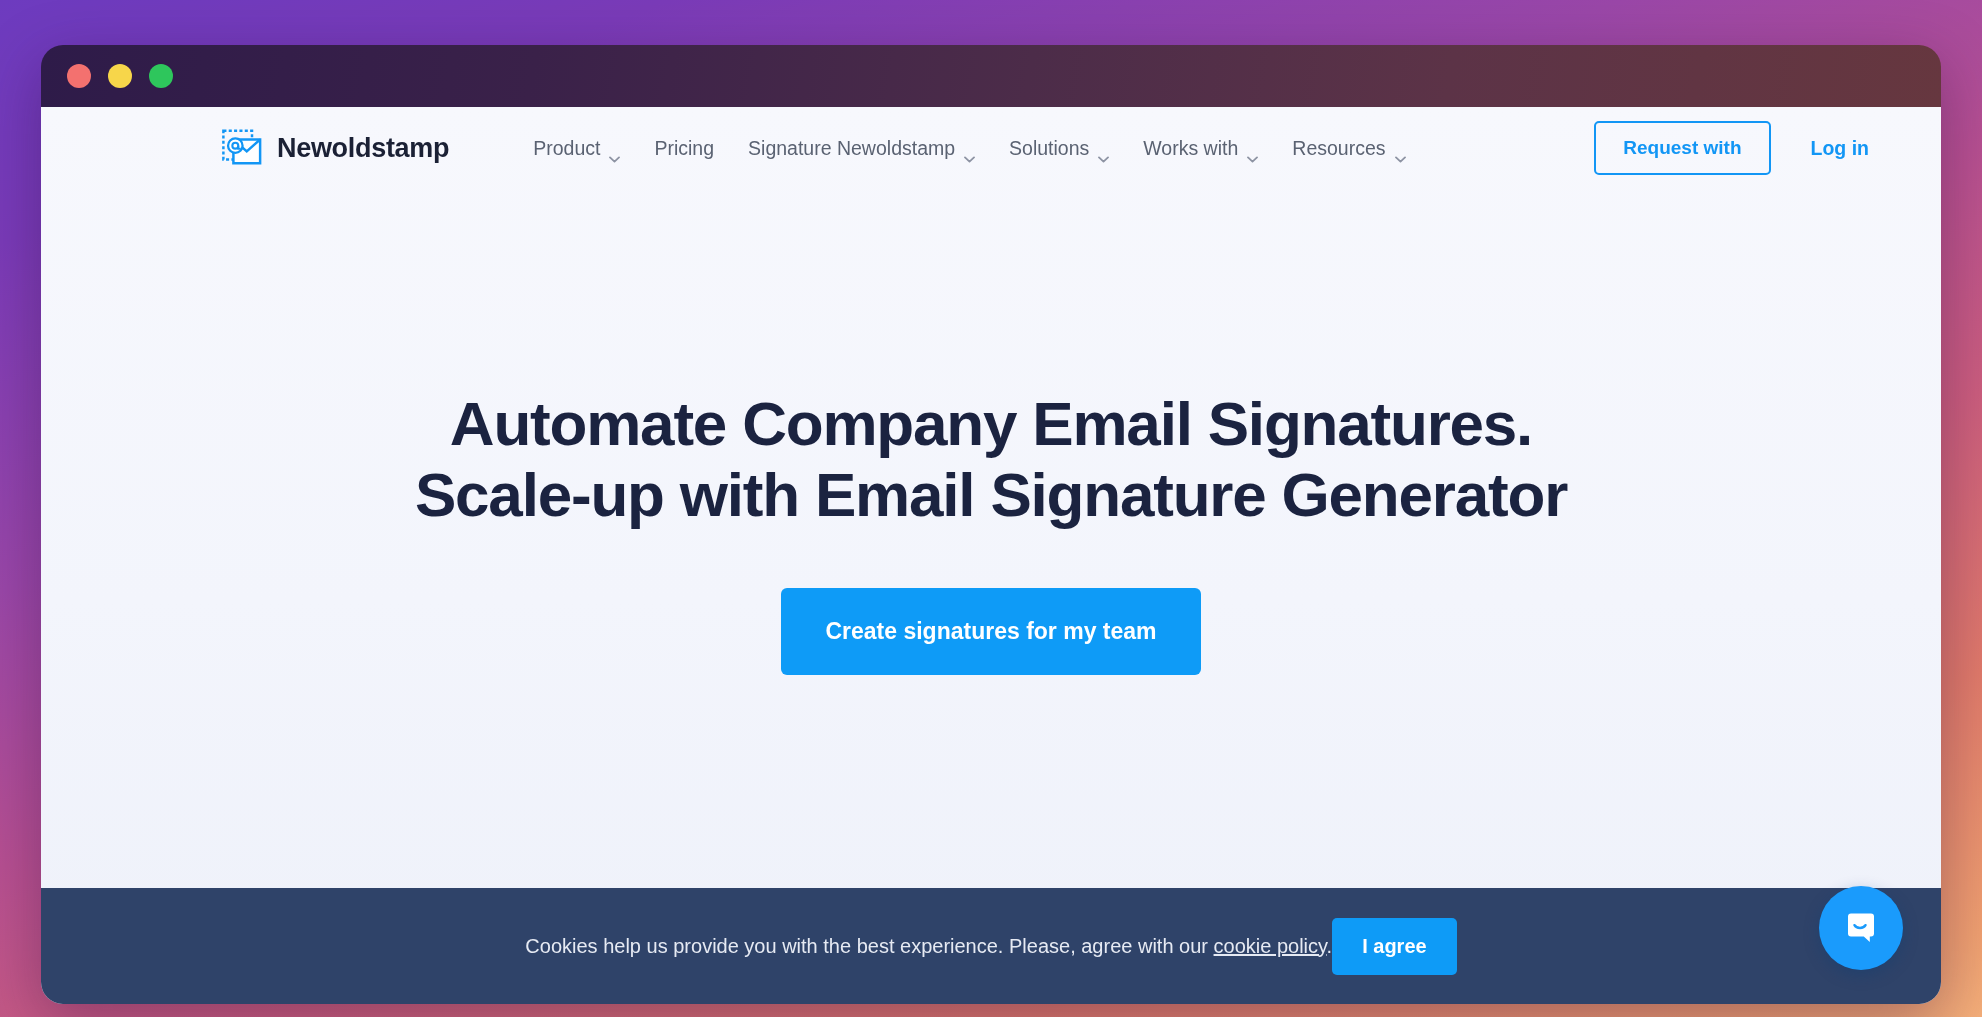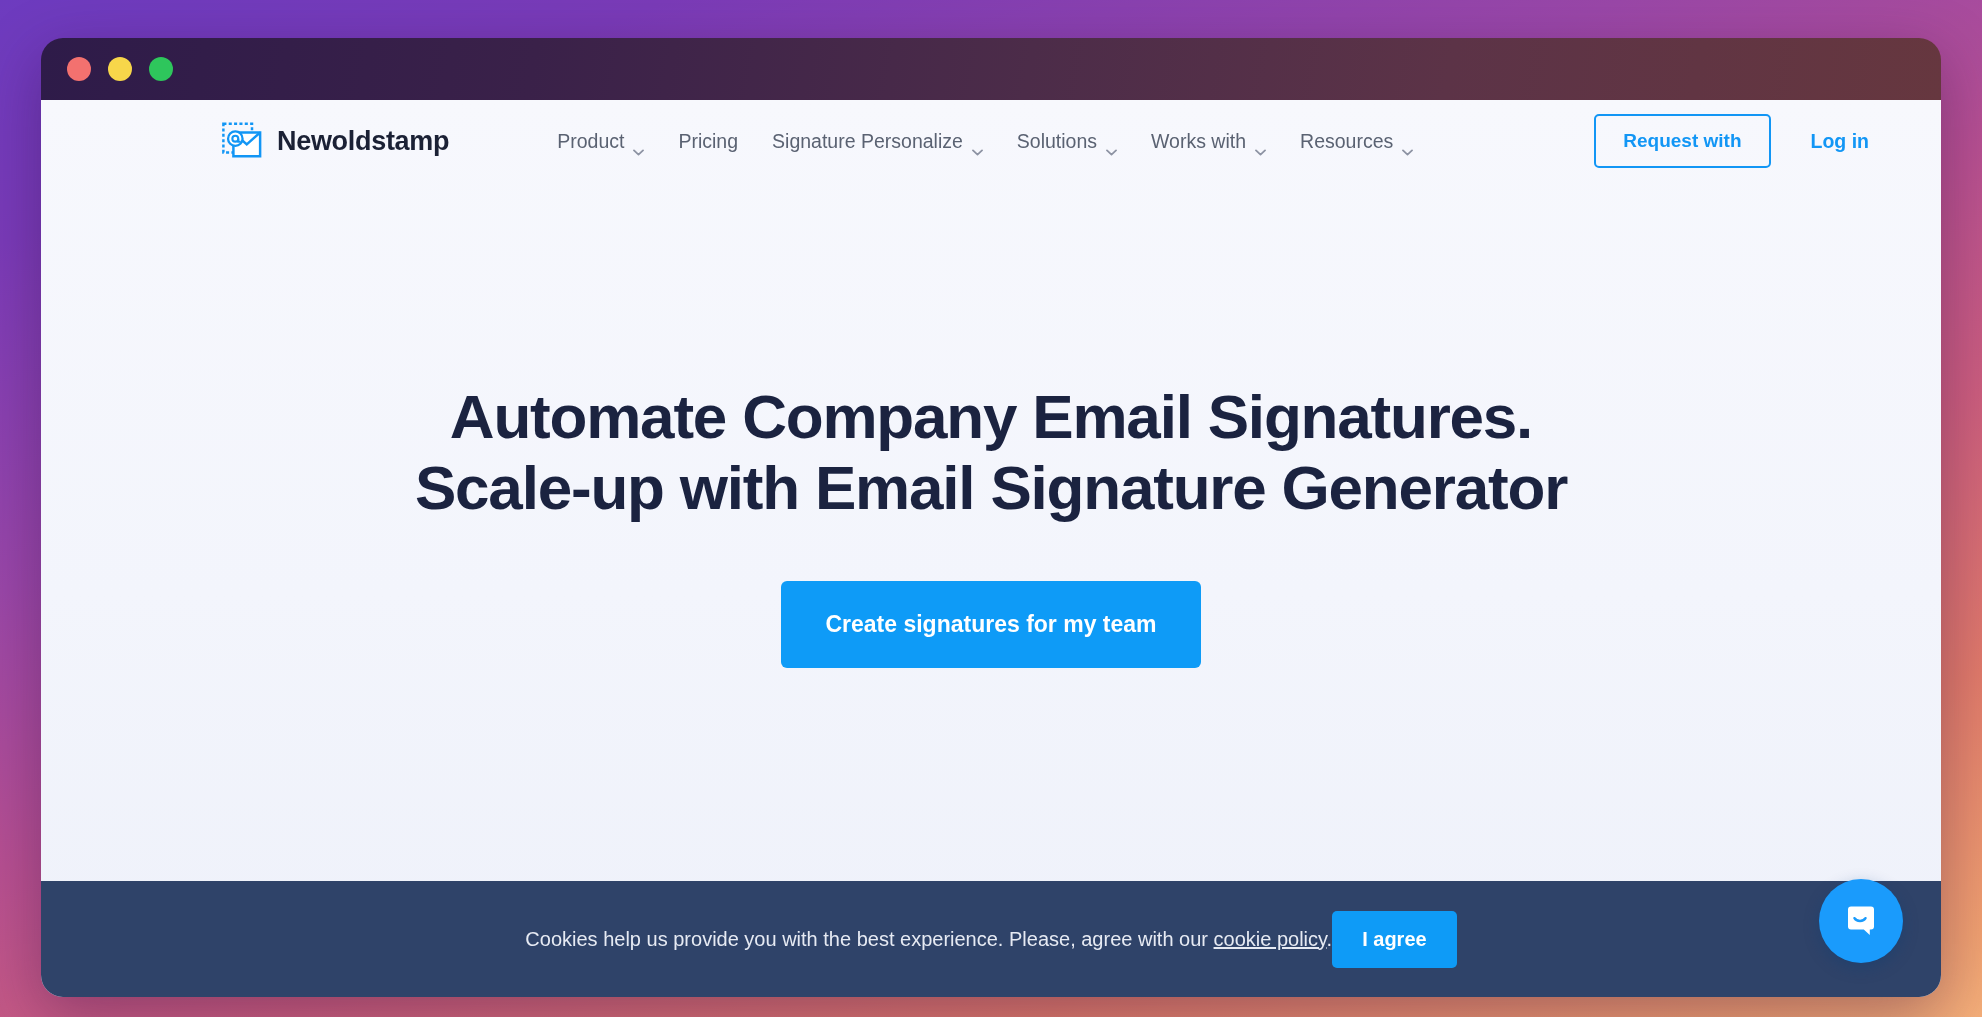--- a/index.html
+++ b/index.html
@@ -21,21 +21,21 @@
         #e07a6a 80%,
         #f0a070 95%,
         #f4ae79 100%);
     position: relative;
   }
 
   
   .window {
     position: absolute;
     left: 41px;
-    top: 38px;
+    top: 45px;
     width: 1900px;
     height: 959px;
     border-radius: 22px;
     overflow: hidden;
     box-shadow: 0 18px 60px rgba(40, 10, 60, 0.35);
   }
 
   .titlebar {
     height: 62px;
     background: linear-gradient(100deg, #2e1b49 0%, #3a2149 26%, #4c2c49 52%, #5c3347 74%, #66373f 100%);
@@ -74,21 +74,21 @@
     font-size: 27px;
     font-weight: bold;
     color: #1b2135;
     letter-spacing: -0.3px;
   }
 
   .nav {
     display: flex;
     align-items: center;
     gap: 34px;
-    margin-left: 108px;
+    margin-left: 84px;
   }
   .nav-item {
     display: flex;
     align-items: center;
     gap: 9px;
     font-size: 19.5px;
     color: #5a6272;
     cursor: pointer;
     white-space: nowrap;
   }
@@ -247,21 +247,21 @@
           <span class="chev">
             <svg viewBox="0 0 11 7" fill="none" xmlns="http://www.w3.org/2000/svg">
               <path d="M1 1.4 L5.5 5.6 L10 1.4" stroke="currentColor" stroke-width="1.8" stroke-linecap="round" stroke-linejoin="round"></path>
             </svg>
           </span>
         </div>
         <div class="nav-item">
           <span>Pricing</span>
         </div>
         <div class="nav-item">
-          <span>Signature Personalize</span>
+          <span>Signature Newoldstamp</span>
           <span class="chev">
             <svg viewBox="0 0 11 7" fill="none" xmlns="http://www.w3.org/2000/svg">
               <path d="M1 1.4 L5.5 5.6 L10 1.4" stroke="currentColor" stroke-width="1.8" stroke-linecap="round" stroke-linejoin="round"></path>
             </svg>
           </span>
         </div>
         <div class="nav-item">
           <span>Solutions</span>
           <span class="chev">
             <svg viewBox="0 0 11 7" fill="none" xmlns="http://www.w3.org/2000/svg">

